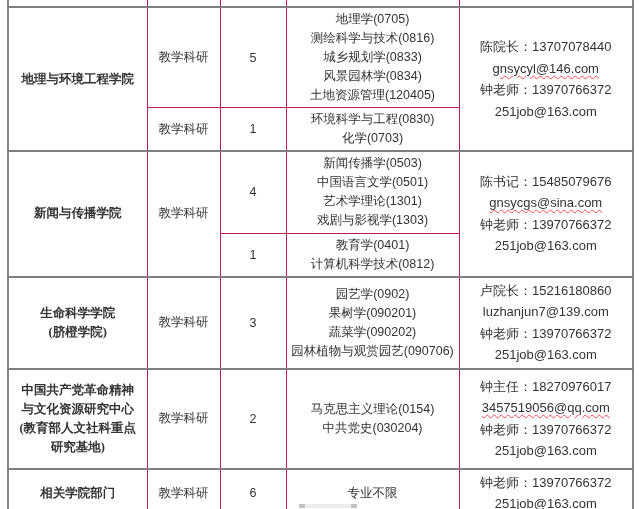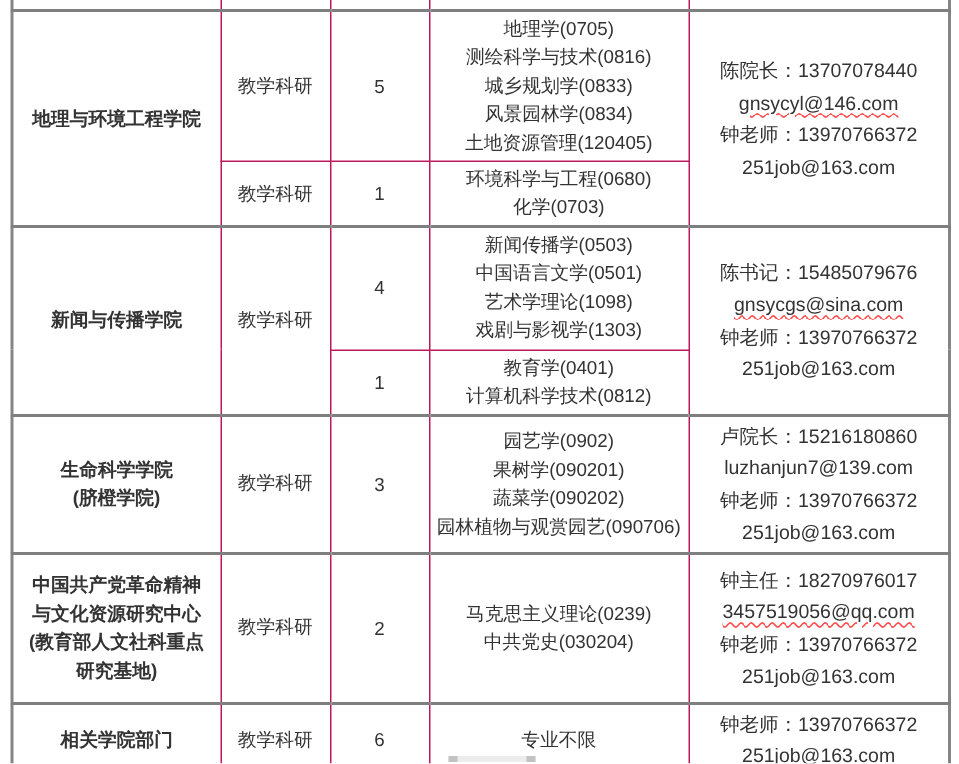--- a/index.html
+++ b/index.html
@@ -37,20 +37,21 @@
     padding: 2px 3px;
     overflow: hidden;
   }
   td.sb { border-bottom: 2px solid #7f7f7f; }
   tr.sliver td { border-top: none; }
   td.college {
     font-weight: bold;
     white-space: pre-line;
     line-height: 19px;
     padding: 2px 8px;
+    font-family: Liberation Serif, serif;
   }
   td.majors div { line-height: 19px; }
   td.contact { font-size: 13px; border-radius: 26px; }
   td.contact div { line-height: 21.5px; }
   .wavy {
     text-decoration: underline wavy #ff4b4b;
     text-decoration-thickness: 1px;
     text-underline-offset: 2px;
   }
   #scroll-fragment {
@@ -101,33 +102,33 @@
             <div>陈院长：13707078440</div>
             <div class="wavy">gnsycyl@146.com</div>
             <div>钟老师：13970766372</div>
             <div>251job@163.com</div>
           </td>
     </tr>
     <tr style="height:43px">
       <td class="position sb">教学科研</td>
       <td class="num sb">1</td>
       <td class="majors sb">
-            <div>环境科学与工程(0680)</div>
+            <div>环境科学与工程(0830)</div>
             <div>化学(0703)</div>
           </td>
     </tr>
 
     <tr style="height:82px">
       <td class="college sb" rowspan="2">新闻与传播学院</td>
       <td class="position sb" rowspan="2">教学科研</td>
       <td class="num">4</td>
       <td class="majors">
             <div>新闻传播学(0503)</div>
             <div>中国语言文学(0501)</div>
-            <div>艺术学理论(1098)</div>
+            <div>艺术学理论(1301)</div>
             <div>戏剧与影视学(1303)</div>
           </td>
       <td class="contact sb" rowspan="2">
             <div>陈书记：15485079676</div>
             <div class="wavy">gnsycgs@sina.com</div>
             <div>钟老师：13970766372</div>
             <div>251job@163.com</div>
           </td>
     </tr>
     <tr style="height:40px">
@@ -155,21 +156,21 @@
             <div>钟老师：13970766372</div>
             <div>251job@163.com</div>
           </td>
     </tr>
 
     <tr style="height:100px">
       <td class="college sb">中国共产党革命精神与文化资源研究中心(教育部人文社科重点研究基地)</td>
       <td class="position sb">教学科研</td>
       <td class="num sb">2</td>
       <td class="majors sb">
-            <div>马克思主义理论(0239)</div>
+            <div>马克思主义理论(0154)</div>
             <div>中共党史(030204)</div>
           </td>
       <td class="contact sb">
             <div>钟主任：18270976017</div>
             <div class="wavy">3457519056@qq.com</div>
             <div>钟老师：13970766372</div>
             <div>251job@163.com</div>
           </td>
     </tr>
 

